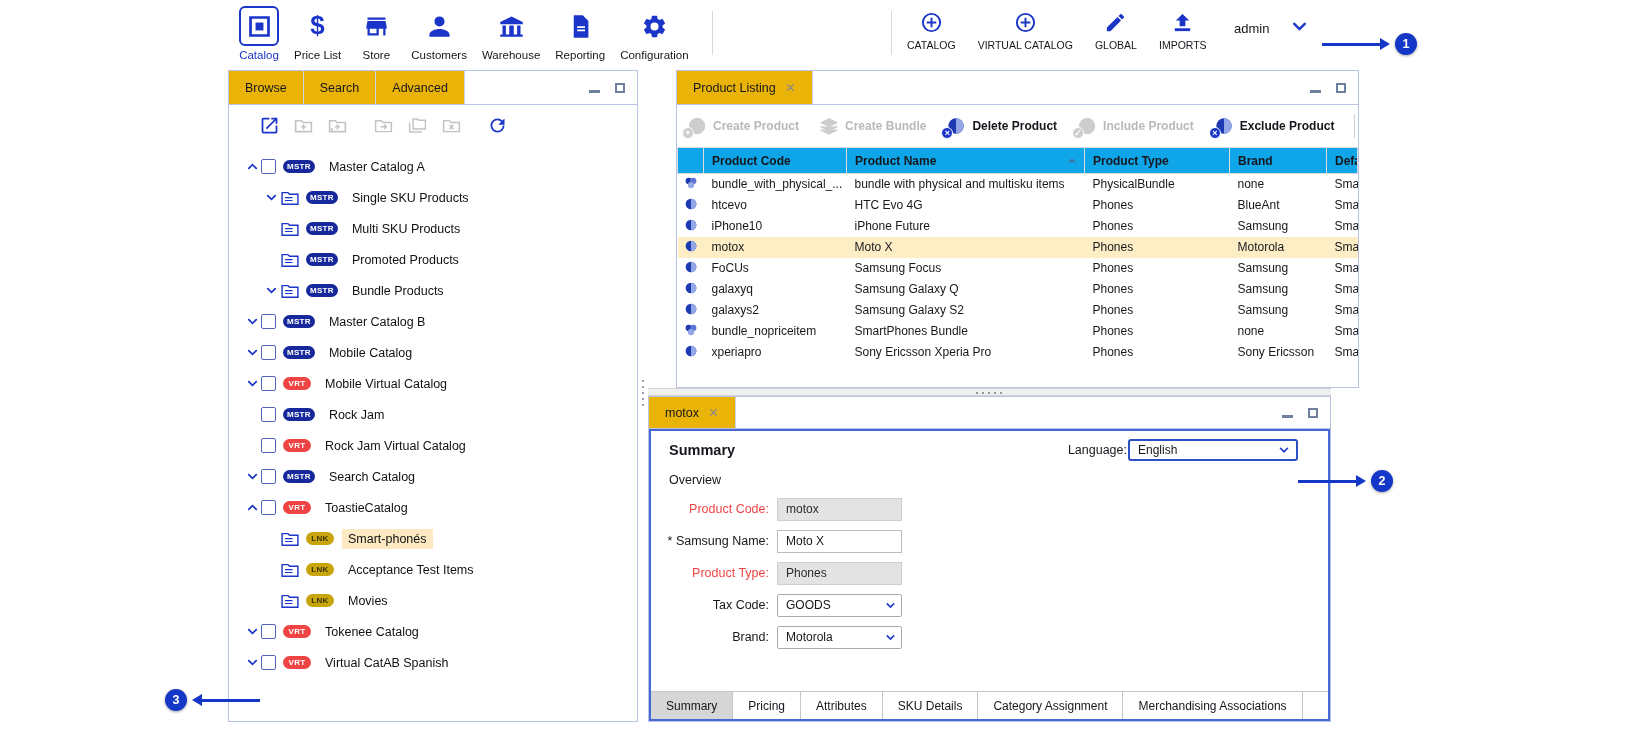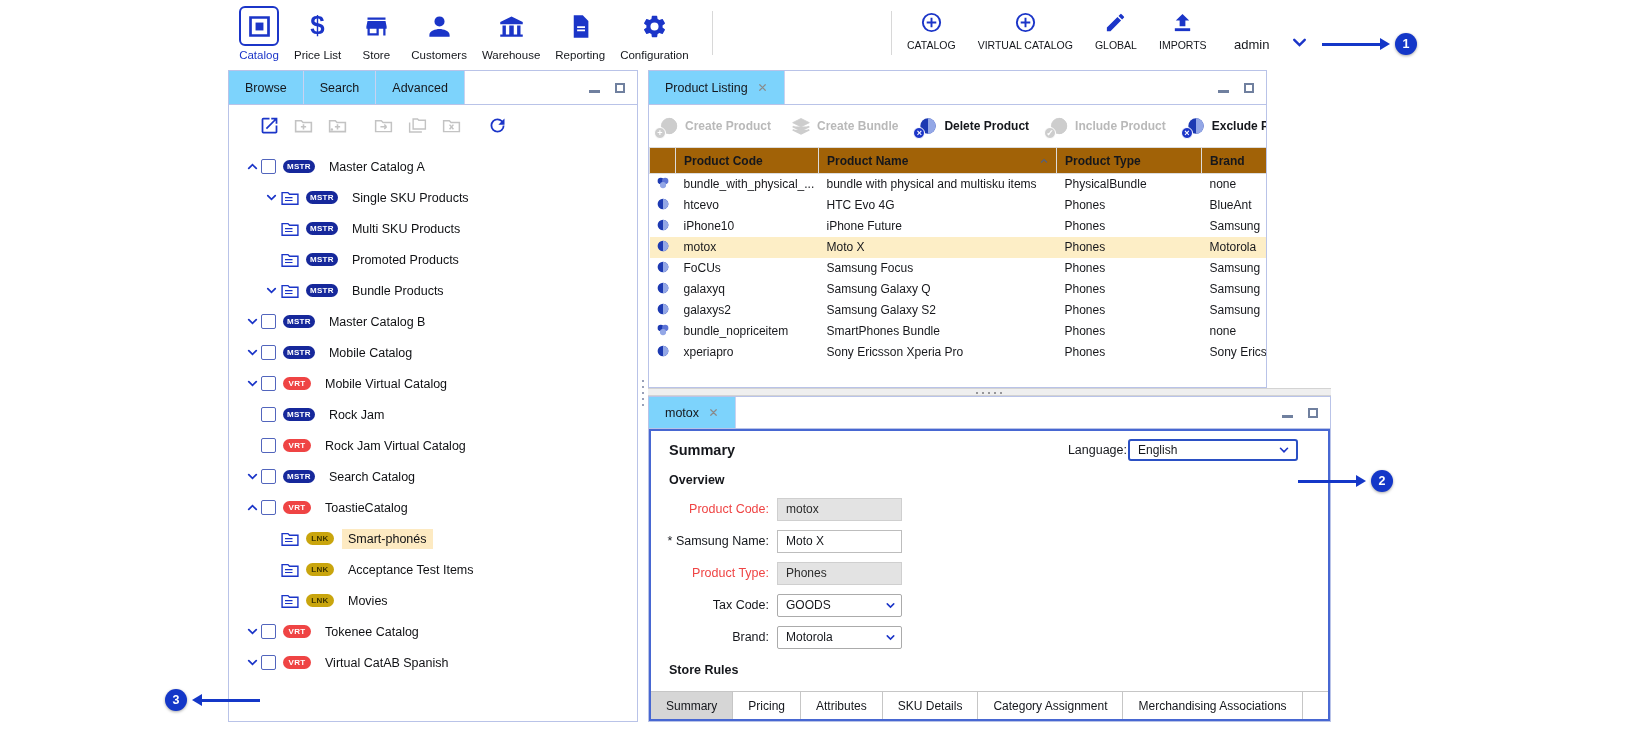--- a/index.html
+++ b/index.html
@@ -25,29 +25,29 @@
 .nav-item .iconbox{height:40px;min-width:40px;display:flex;align-items:center;justify-content:center;padding:0 4px;border:2px solid transparent;border-radius:6px}
 .nav-item.selected .iconbox{border-color:#1b35c8}
 .nav-lbl{font-size:11.5px;color:#15171c;white-space:nowrap}
 .nav-item.selected .nav-lbl{color:#1b35c8}
 .nav-item.small{gap:5px;padding-top:5px}
 .nav-item .caps{font-size:10.5px}
 .nav-item.disabled{color:#c4c4c4;cursor:default}
 .nav-item.disabled .nav-lbl{color:#c4c4c4}
 .vsep{position:absolute;top:11px;width:1px;height:44px;background:#d8d8d8}
 .vsep.s1{left:712px}.vsep.s2{left:891px}
-.usermenu{position:absolute;left:1234px;top:32px;display:flex;align-items:center;gap:20px;cursor:pointer}
+.usermenu{position:absolute;left:1234px;top:16px;display:flex;align-items:center;gap:20px;cursor:pointer}
 .uname{font-size:13px;color:#15171c}
 .usermenu .icon{color:#1b35c8}
 .usermenu .icon svg{width:21px;height:21px}
 
 
 .panel{position:absolute;background:#fff;border:1px solid #b9c3e8}
 .tabstrip{position:relative;height:34px;display:flex;align-items:stretch;border-bottom:1px solid #b9c3e8;background:#fff}
-.tab{display:flex;align-items:center;gap:9px;padding:0 16px;font-size:12.5px;color:#15171c;border-right:1px solid #c9d2f0;cursor:pointer;background:#7dd3fc}
+.tab{display:flex;align-items:center;gap:9px;padding:0 16px;font-size:12.5px;color:#15171c;border-right:1px solid #c9d2f0;cursor:pointer;background:#eab308}
 .tab .tab-txt{white-space:nowrap}
 .closei{color:#8a8a8a;cursor:pointer}
 .winctls{margin-left:auto;display:flex;align-items:center;gap:15px;padding:0 12px}
 .min-ic{width:11px;height:3px;background:#70809f;display:inline-block;cursor:pointer;align-self:center;margin-top:7px}
 .restore-ic{width:10px;height:10px;border:2px solid #70809f;display:inline-block;cursor:pointer}
 
 
 .left-panel{left:228px;top:70px;width:410px;height:652px}
 .tree-toolbar{height:44px;display:flex;align-items:center;padding-left:30px;gap:13px}
 .tico{color:#1b35c8;cursor:pointer}
@@ -69,48 +69,48 @@
 .tlabel{font-size:12.5px;color:#101114;margin-left:3px;padding:3px 6px;white-space:nowrap}
 .tlabel.hl{background:#fdeac2}
 
 
 .vsplit{position:absolute;left:638px;top:70px;width:10px;height:652px;background:#fff;cursor:col-resize;z-index:4}
 .vsplit::before{content:"";position:absolute;left:3px;top:308px;width:4px;height:32px;background-image:radial-gradient(circle,#98a0b8 1.1px,transparent 1.3px);background-size:4px 6px}
 .hsplit{position:absolute;left:648px;top:388px;width:683px;height:8px;background:#efefef;border-top:1px solid #d3d3d3;border-bottom:1px solid #d3d3d3;cursor:row-resize;z-index:4}
 .hsplit::before{content:"";position:absolute;left:326px;top:2px;width:32px;height:4px;background-image:radial-gradient(circle,#97979a 1.1px,transparent 1.3px);background-size:6px 4px}
 
 
-.listing-panel{left:648px;top:70px;width:619px;height:318px;overflow:hidden}
+.listing-panel{left:676px;top:70px;width:683px;height:318px;overflow:hidden}
 .ptoolbar{height:42px;display:flex;align-items:center;padding:0 10px;gap:20px}
 .pbtn{display:flex;align-items:center;gap:6px;font-size:12px;font-weight:bold;color:#15171c;cursor:pointer;white-space:nowrap}
 .pbtn.disabled{color:#b9b9b9;cursor:default}
 .pbtn.disabled svg *{fill:#cdcdcd !important;stroke:#cdcdcd !important}
 .iwrap{position:relative;display:inline-flex}
 .ibadge{position:absolute;left:-5px;bottom:-3px;width:12px;height:12px;border-radius:50%;background:#1b35c8;color:#fff;font-size:9px;font-weight:bold;display:flex;align-items:center;justify-content:center;border:1px solid #fff}
 .pbtn.disabled .ibadge{background:#cdcdcd}
 .pag{margin-left:auto;display:flex;align-items:center;gap:18px;padding-right:4px}
 .pagdiv{width:1px;height:24px;background:#d0d0d0;margin-right:2px}
 table.grid{border-collapse:collapse;width:100%;table-layout:fixed}
-.grid th{height:26px;background:#a16207;border:1px solid #dcdcdc;font-size:12px;font-weight:bold;text-align:left;padding:0 8px;color:#15171c;position:relative;white-space:nowrap;overflow:hidden}
+.grid th{height:26px;background:#0ea5e9;border:1px solid #dcdcdc;font-size:12px;font-weight:bold;text-align:left;padding:0 8px;color:#15171c;position:relative;white-space:nowrap;overflow:hidden}
 .grid td{height:21px;font-size:12px;padding:0 8px;color:#17181c;white-space:nowrap;overflow:hidden}
 .grid td.iconcol{padding:0 5px;text-align:center}
 tr.selected td{background:#fdeec6}
 .sorti{position:absolute;right:5px;top:6px;color:#53607f}
 
 
 .detail-panel{left:648px;top:396px;width:683px;height:326px}
 .detail-panel .tabstrip{height:32px}
 .detail-content{position:absolute;left:0;top:32px;right:0;bottom:0;border:2px solid #4767d2;background:#fff;overflow:hidden}
 .summary-head{display:flex;align-items:center;padding:8px 16px 0 18px}
 h2.summ{font-size:14.5px;font-weight:bold;color:#15171c}
 .langrow{margin-left:auto;display:flex;align-items:center;gap:1px;padding-right:14px}
 .langlbl{font-size:12.5px;color:#15171c}
 .langselect{width:170px;height:22px;border:2px solid #2b50c4;border-radius:3px;display:flex;align-items:center;padding:0 5px 0 8px;font-size:12px;cursor:pointer;background:#fff;color:#15171c}
 .selch{margin-left:auto;color:#1b35c8}
-h3.ovh{font-size:12.5px;font-weight:bold;padding:12px 0 6px 18px;color:#15171c}
+h3.ovh{font-size:12.5px;font-weight:normal;padding:12px 0 6px 18px;color:#15171c}
 .frow{display:flex;align-items:center;height:32px}
 .flabel{width:118px;text-align:right;font-size:12.5px;color:#15171c;margin-right:8px;white-space:nowrap}
 .flabel.dim{color:#ef4444}
 .finput{width:125px;height:23px;border:1px solid #bdbdbd;font-size:12px;display:flex;align-items:center;padding:0 8px;background:#fff;color:#15171c}
 .finput.disabled{background:#e3e3e3;border-color:#cfcfcf;color:#2b2b2b}
 .fselect{width:125px;height:23px;border:1px solid #ababab;border-radius:2px;display:flex;align-items:center;padding:0 4px 0 8px;font-size:12px;background:#fff;cursor:pointer;color:#15171c}
 h3.srh{font-size:12.5px;font-weight:bold;padding:10px 0 0 18px;color:#15171c}
 .btabs{position:absolute;left:0;right:0;bottom:0;height:28px;border-top:1px solid #c6c6c6;display:flex;background:#fff}
 .btab{height:100%;display:flex;align-items:center;padding:0 15px;font-size:12px;border-right:1px solid #c6c6c6;cursor:pointer;color:#15171c;white-space:nowrap}
 .btab.active{background:#d6d6d6}
@@ -783,21 +783,20 @@
           <div class="fselect">
             <span class="selval">Motorola</span>
             <span class="icon i13 selch">
               <svg viewBox="0 0 24 24" aria-hidden="true">
                 <path fill="none" stroke="currentColor" stroke-width="2.8" stroke-linecap="round" d="M6 9l6 6 6-6"></path>
               </svg>
             </span>
           </div>
         </div>
       </div>
-    <h3 class="srh">Store Rules</h3>
     <div class="btabs" id="btabs">
         <div class="btab active">
           <span>Summary</span>
         </div>
         <div class="btab">
           <span>Pricing</span>
         </div>
         <div class="btab">
           <span>Attributes</span>
         </div>

